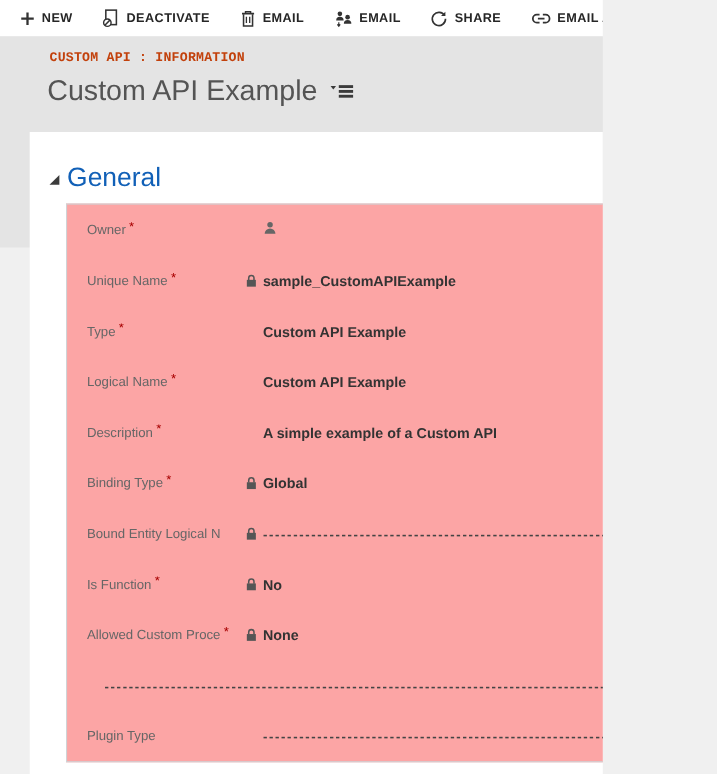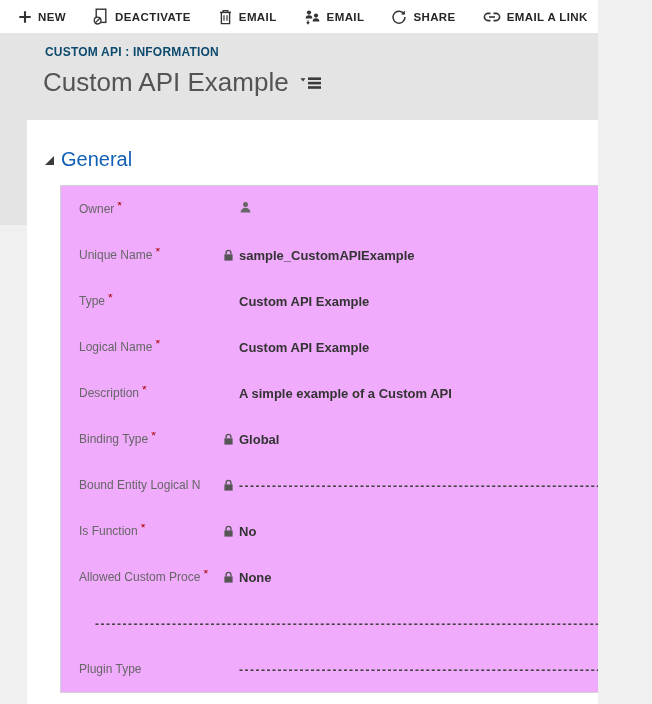--- a/index.html
+++ b/index.html
@@ -1,58 +1,58 @@
 <!DOCTYPE html>
 <html><head>
 <meta charset="utf-8">
 <style>
   * { margin:0; padding:0; box-sizing:border-box; }
   html,body { background:#f0f0f0; }
   body { font-family:"Liberation Sans","DejaVu Sans",sans-serif; }
-  .screen { position:relative; width:598px; height:704px; overflow:hidden; background:#f0f0f0; }
+  .screen { position:relative; width:548px; height:704px; overflow:hidden; background:#f0f0f0; }
 
   
   .toolbar {
     position:absolute; top:0; left:0; width:652px; height:33px;
     background:#ffffff; display:flex; align-items:center; padding-left:18px; gap:27px;
   }
   .tb-item { display:flex; align-items:center; gap:6px; cursor:pointer; white-space:nowrap; }
   .tb-item .tb-label {
     font-size:11.5px; font-weight:700; color:#262626; letter-spacing:.4px;
   }
   .tb-item svg { display:block; }
   .tb-more { font-size:15px; font-weight:700; color:#262626; letter-spacing:2px; line-height:10px; padding-bottom:6px; }
 
   
   .header-band {
     position:absolute; top:33px; left:0; width:652px; height:192px; background:#e4e4e4;
   }
   .record-type {
     position:absolute; left:45px; top:12px;
-    font-size:12px; font-weight:700; color:#0c4a6e; letter-spacing:.2px;
+    font-size:12px; font-weight:700; color:#c2410c; letter-spacing:.2px;font-family:Liberation Mono, monospace;
   }
   .title-row { position:absolute; left:43px; top:34px; display:flex; align-items:center; gap:11px; }
   .page-title { font-size:26px; font-weight:300; color:#545454; }
   .form-selector { margin-top:6px; cursor:pointer; }
 
   
   .content-panel {
     position:absolute; left:27px; top:120px; width:598px; height:584px; background:#ffffff;
   }
   .section-header {
     position:absolute; left:18px; top:28px; display:flex; align-items:center; gap:7px; cursor:pointer;
   }
   .section-tri {
     width:0; height:0; border-bottom:9px solid #3b3b3b; border-left:9px solid transparent; margin-top:2px;
   }
-  .section-title { font-size:20px; color:#1160b7; }
+  .section-title { font-size:24px; color:#1160b7; }
 
   .fieldset {
     position:absolute; left:33px; top:65px; width:548px; height:508px;
-    border:1px solid #cfd3d6; background:#f0abfc; overflow:hidden;
+    border:1px solid #cfd3d6; background:#fca5a5; overflow:hidden;
   }
   .field-row { display:flex; align-items:center; height:46px; padding-left:18px; padding-right:4px; }
   .field-label {
     width:144px; flex:none; display:flex; align-items:baseline;
     font-size:12px; color:#666; white-space:nowrap; overflow:hidden;
   }
   .req-asterisk { color:#a80000; font-size:12px; position:relative; top:-3px; margin-left:3px; flex:none; }
   .lock-cell { width:14px; flex:none; display:flex; align-items:center; }
   .lock-cell svg { display:none; }
   .row-locked .lock-cell svg { display:block; }

